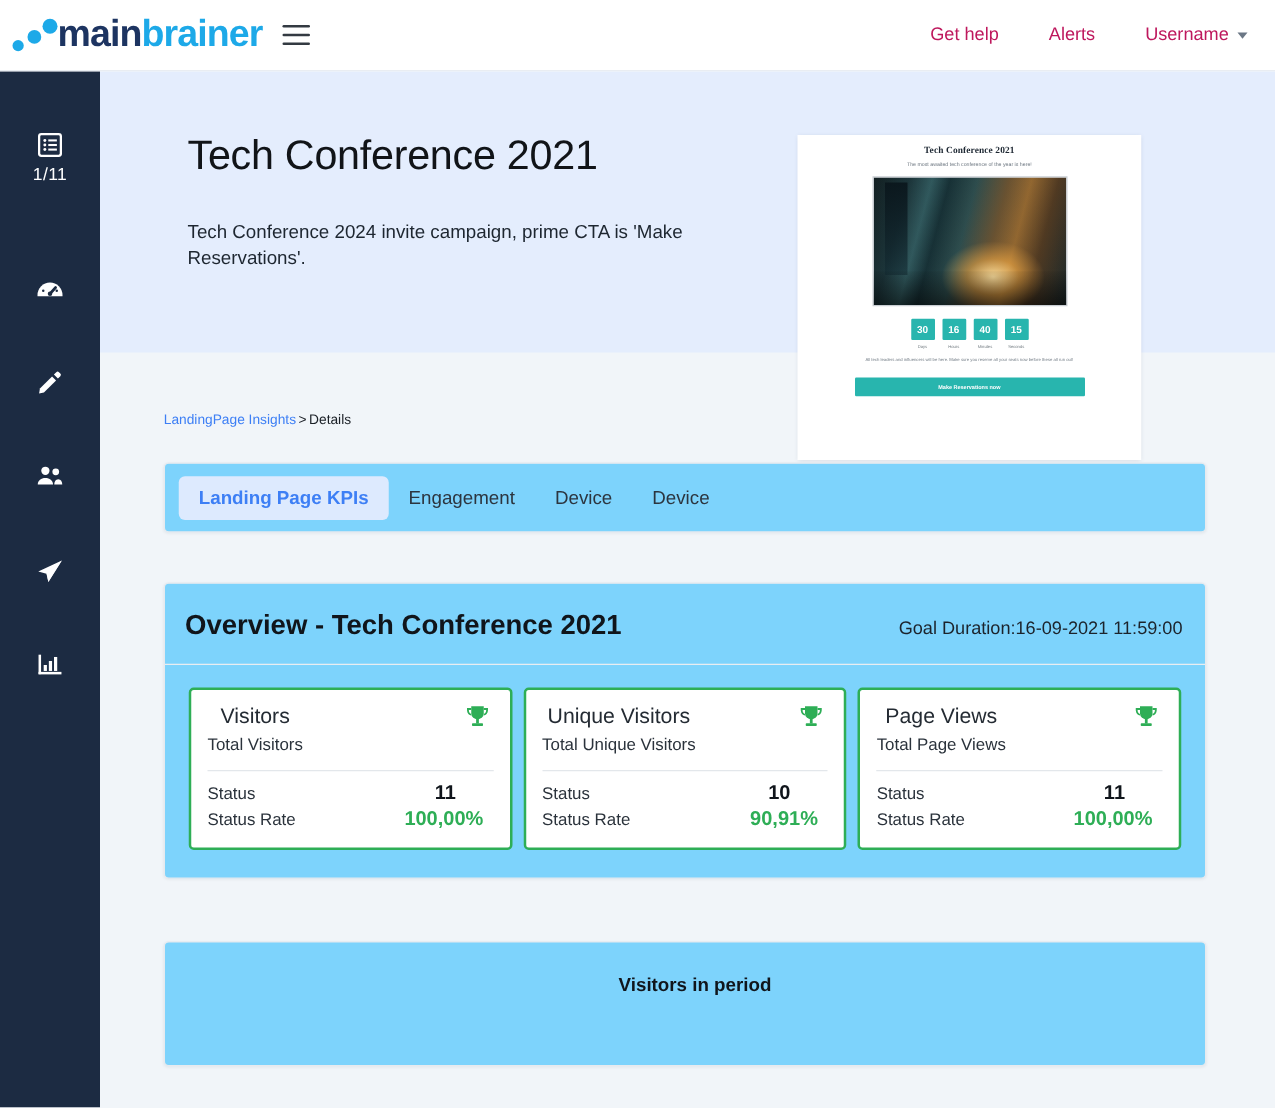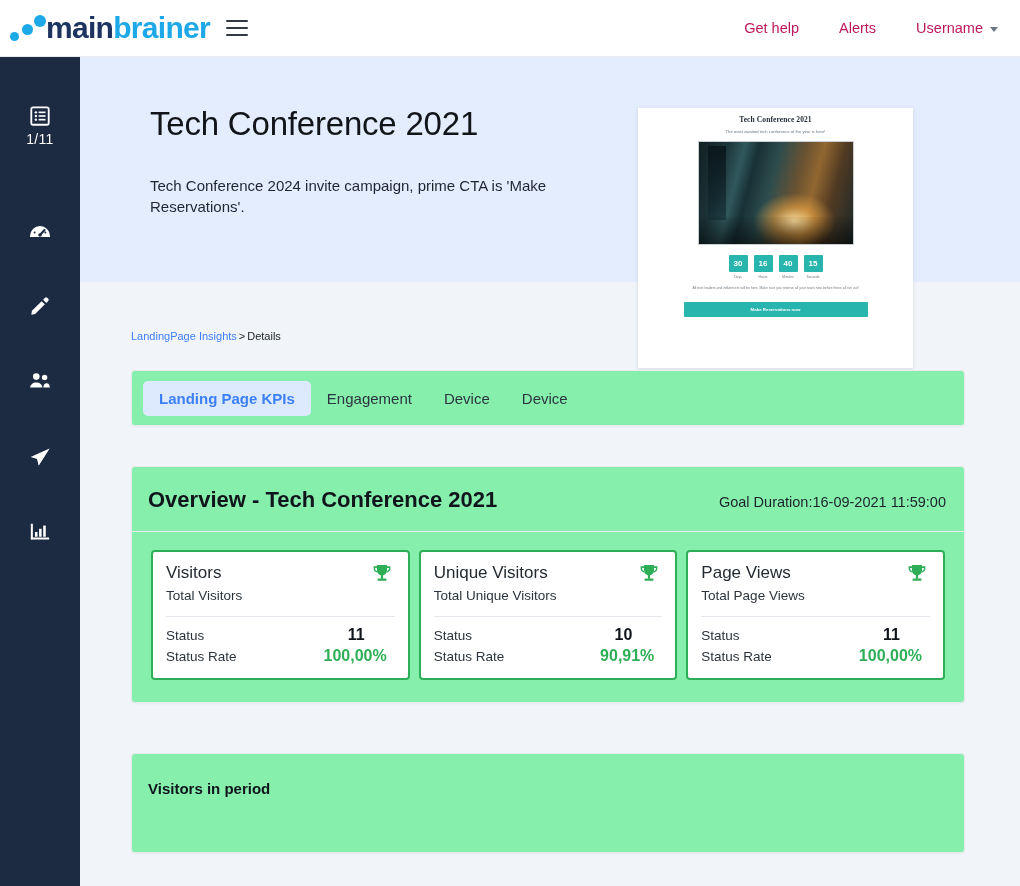--- a/index.html
+++ b/index.html
@@ -127,23 +127,24 @@
 
   
   .content { position: absolute; top: 282px; left: 80px; width: 940px; }
 
   .breadcrumb { padding: 48px 0 0 51px; font-size: 11px; }
   .breadcrumb a { color: #3d7ff5; text-decoration: none; }
   .breadcrumb .sep { color: #1a1f26; margin: 0 2px; }
   .breadcrumb .cur { color: #1a1f26; }
 
   .card {
-    margin: 0 55px 0 51px; background: #86efac;
+    margin: 0 55px 0 51px; background: #7dd3fc;
     border: 1px solid #e6eaef; border-radius: 4px;
     box-shadow: 0 1px 2px rgba(25,40,65,0.05);
+    text-align: center;
   }
 
   .tabs { margin-top: 28px; display: flex; align-items: center; height: 56px; padding: 0 11px; }
   .tab {
     font-size: 15px; color: #2c3views; color: #2c353f;
     padding: 9px 16px; border-radius: 5px; cursor: pointer; white-space: nowrap;
   }
   .tab.active { background: #ddeafe; color: #3d7ff5; font-weight: bold; }
 
   .overview { margin-top: 40px; }

